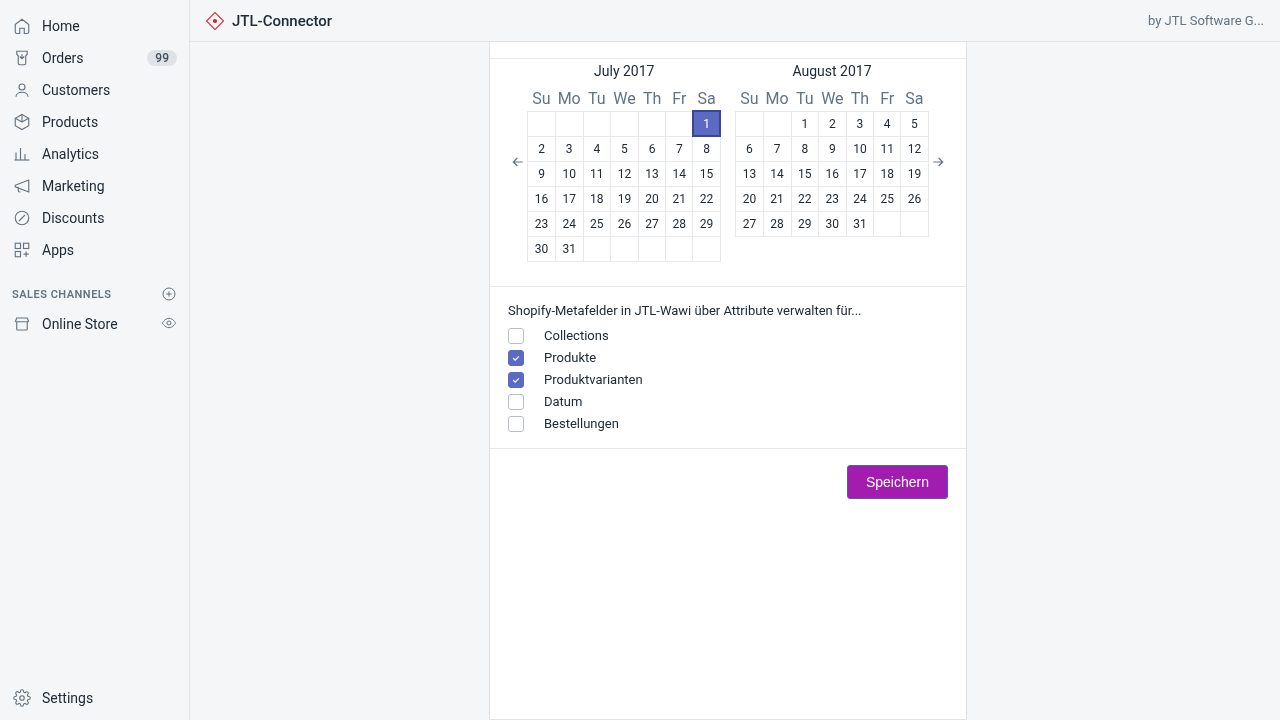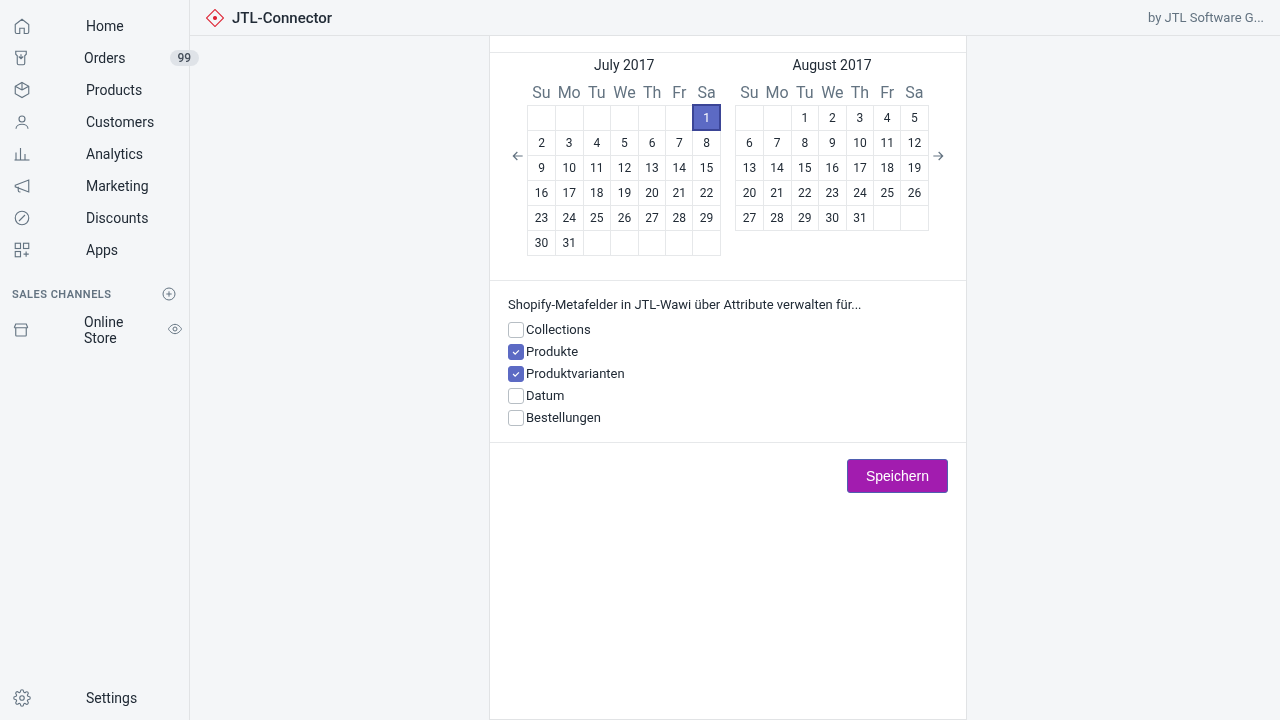--- a/index.html
+++ b/index.html
@@ -2,33 +2,33 @@
 <html><head>
 <meta charset="utf-8">
 <style>
 * { margin: 0; padding: 0; box-sizing: border-box; }
 body { font-family: -apple-system, BlinkMacSystemFont, "Segoe UI", Roboto, sans-serif; font-size: 14px; color: #212b36; background: #f4f6f8; height: 720px; width: 1280px; overflow: hidden; position: relative; }
 
 .layout { display: flex; height: 100%; }
 
 
 .sidebar { width: 190px; background: #f4f6f8; border-right: 1px solid #e1e3e5; display: flex; flex-direction: column; padding-top: 10px; }
-.nav-item { display: flex; align-items: center; padding: 6px 12px; cursor: pointer; color: #212b36; gap: 44px; }
+.nav-item { display: flex; align-items: center; padding: 6px 12px; cursor: pointer; color: #212b36; }
 .nav-icon { width: 20px; height: 20px; margin-right: 10px; display: flex; align-items: center; justify-content: center; color: #637381; }
 .nav-icon svg { width: 18px; height: 18px; stroke: currentColor; fill: none; stroke-width: 1.5; }
 .nav-label { flex: 1; font-size: 14px; }
 .badge { background: #dfe3e8; color: #454f5b; border-radius: 10px; padding: 1px 8px; font-size: 12px; font-weight: 500; }
 .section-heading { display: flex; align-items: center; justify-content: space-between; padding: 20px 12px 6px 12px; font-size: 11px; font-weight: 600; color: #637381; letter-spacing: 0.5px; }
 .section-heading .plus { width: 16px; height: 16px; color: #637381; cursor: pointer; }
 .sidebar-spacer { flex: 1; }
 .eye-icon { color: #637381; }
 
 
 .main { flex: 1; display: flex; flex-direction: column; }
-.topbar { height: 36px; border-bottom: 1px solid #e1e3e5; display: flex; align-items: center; padding: 0 16px; background: #f4f6f8; }
+.topbar { height: 42px; border-bottom: 1px solid #e1e3e5; display: flex; align-items: center; padding: 0 16px; background: #f4f6f8; }
 .app-brand { display: flex; align-items: center; gap: 8px; }
 .brand-icon { width: 18px; height: 18px; }
 .brand-name { font-size: 15px; font-weight: 500; color: #212b36; }
 .topbar-spacer { flex: 1; }
 .byline { font-size: 13px; color: #637381; }
 
 .content-area { flex: 1; overflow-y: auto; display: flex; justify-content: center; padding: 0; position: relative; }
 .card { background: #fff; width: 478px; margin-top: 0; border: 1px solid #e1e3e5; border-top: none; padding: 0 18px 18px 18px; margin-left: 299px; }
 
 .divider { border-top: 1px solid #e6e8ea; margin: 0 -18px; }
@@ -47,21 +47,21 @@
 .cal-month { }
 .cal-title { text-align: center; font-size: 14px; color: #212b36; padding-bottom: 8px; min-height: 22px; }
 .cal-grid { border-collapse: collapse; }
 .cal-grid th { width: 28.5px; height: 24px; font-size: 16px; font-weight: 400; color: #637381; text-align: center; }
 .cal-grid td { width: 28.5px; height: 25px; border: 1px solid #e6e8ea; font-size: 12px; text-align: center; cursor: pointer; color: #212b36; }
 .cal-grid td.empty { cursor: default; }
 .cal-grid td.selected { background: #5c6ac4; color: #fff; border: 2px solid #3b4596; }
 
 .section-text { font-size: 13px; color: #212b36; padding: 16px 0 10px 0; }
 .opt-list { display: flex; flex-direction: column; gap: 6px; padding-bottom: 16px; }
-.opt-row { display: flex; align-items: center; gap: 2px; }
+.opt-row { display: flex; align-items: center; gap: 20px; }
 .opt-row span { font-size: 13px; }
 
 .actions { display: flex; justify-content: flex-end; padding-top: 16px; }
 .btn-primary { background: #a21caf; color: #fff; border: 1px solid #4f5fb0; border-radius: 3px; padding: 8px 18px; font-size: 14px; cursor: pointer; }
 
 
 .content-area::-webkit-scrollbar { width: 12px; }
 .content-area::-webkit-scrollbar-track { background: #f4f6f8; }
 .content-area::-webkit-scrollbar-thumb { background: #c4cdd5; border-radius: 6px; }
 </style>
@@ -84,34 +84,34 @@
             <path d="M5 3h14v4l-2 2v10a2 2 0 01-2 2H9a2 2 0 01-2-2V9L5 7V3z"></path>
             <path d="M12 7v6m-3-3l3 3 3-3"></path>
           </svg>
         </span>
       <span class="nav-label">Orders</span>
       <span class="badge">99</span>
     </div>
     <div class="nav-item">
       <span class="nav-icon">
           <svg viewBox="0 0 24 24">
+            <circle cx="12" cy="8" r="4"></circle>
+            <path d="M4 21c0-4 4-6 8-6s8 2 8 6"></path>
+          </svg>
+        </span>
+      <span class="nav-label">Customers</span>
+    </div>
+    <div class="nav-item">
+      <span class="nav-icon">
+          <svg viewBox="0 0 24 24">
             <path d="M12 2l9 5v10l-9 5-9-5V7l9-5z"></path>
             <path d="M12 2v10m0 0l9-5m-9 5L3 7"></path>
           </svg>
         </span>
       <span class="nav-label">Products</span>
-    </div>
-    <div class="nav-item">
-      <span class="nav-icon">
-          <svg viewBox="0 0 24 24">
-            <circle cx="12" cy="8" r="4"></circle>
-            <path d="M4 21c0-4 4-6 8-6s8 2 8 6"></path>
-          </svg>
-        </span>
-      <span class="nav-label">Customers</span>
     </div>
     <div class="nav-item">
       <span class="nav-icon">
           <svg viewBox="0 0 24 24">
             <path d="M4 20V10m6 10V4m6 16v-8"></path>
             <path d="M2 20h20"></path>
           </svg>
         </span>
       <span class="nav-label">Analytics</span>
     </div>

